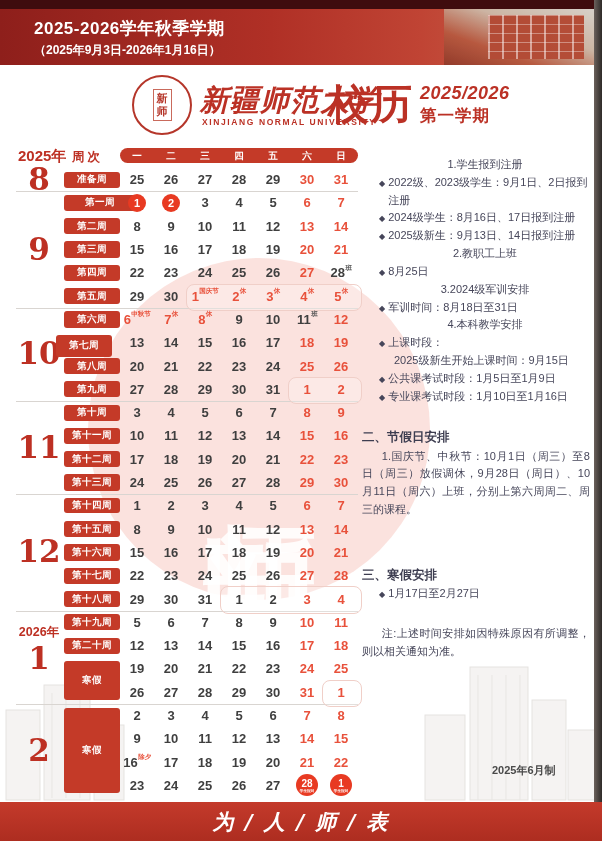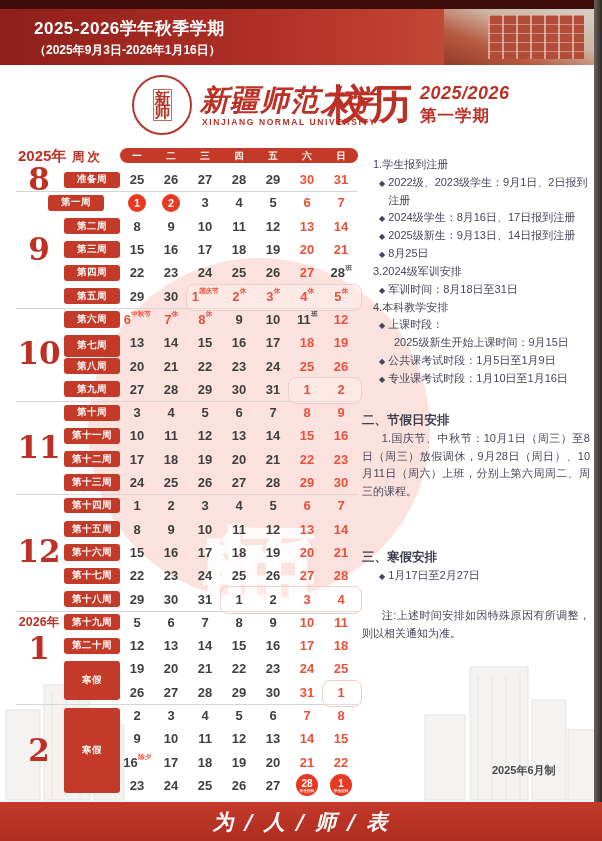--- a/index.html
+++ b/index.html
@@ -19,21 +19,21 @@
   .banner-photo .bldg-block{position:absolute;right:10px;top:6px;width:96px;height:44px;background:#b24b35;
     background-image:repeating-linear-gradient(to right,rgba(255,255,255,.55) 0 2px,transparent 2px 14px),
                      repeating-linear-gradient(to bottom,rgba(255,255,255,.4) 0 1px,transparent 1px 9px);}
   .banner-title{position:absolute;left:34px;top:8px;color:#fff;font-size:17px;font-weight:700;letter-spacing:.5px;}
   .banner-sub{position:absolute;left:34px;top:33px;color:#fff;font-size:12px;font-weight:600;}
 
   
   .logo-row{position:absolute;left:0;top:65px;width:602px;height:80px;background:#fff;z-index:4;}
   .seal{position:absolute;left:132px;top:10px;width:56px;height:56px;border:2px solid #b5362a;border-radius:50%;
     display:flex;align-items:center;justify-content:center;}
-  .seal-inner{width:15px;font-size:16px;line-height:13px;font-weight:700;color:#b5362a;word-break:break-all;
+  .seal-inner{width:15px;font-size:11px;line-height:13px;font-weight:700;color:#b5362a;word-break:break-all;
     text-align:center;font-family:"DejaVu Serif",serif;border:1px solid #c96a5c;padding:2px 1px;}
   .uni-cn{position:absolute;left:200px;top:16px;color:#bb3125;font-size:29px;font-weight:700;
     font-family:"DejaVu Serif",serif;letter-spacing:1px;font-style:italic;}
   .uni-en{position:absolute;left:202px;top:52px;color:#bb3125;font-size:8.5px;font-weight:700;letter-spacing:1.6px;}
   .cal-word{position:absolute;left:328px;top:12px;color:#bb3125;font-size:41px;font-weight:900;letter-spacing:2px;}
   .yr-stack{position:absolute;left:420px;top:18px;color:#bb3125;}
   .yr-top{font-size:18px;font-weight:900;font-style:italic;letter-spacing:.5px;}
   .yr-bot{font-size:16.5px;font-weight:900;margin-top:1px;letter-spacing:1px;}
 
   
@@ -66,21 +66,21 @@
   .circle.small{width:18px;height:18px;font-size:11px;font-weight:700;}
   .circle.big{width:22px;height:22px;}
   .circle.big .num{font-size:10px;font-weight:700;line-height:9px;margin-top:2px;}
   .circle.big .sub{font-size:5px;line-height:5px;transform:scale(.72);white-space:nowrap;}
   .sep{position:absolute;height:1px;background:#d9d5d1;left:0;width:342px;}
   .mbox{position:absolute;border:1px solid #f0cfc8;border-radius:8px;background:rgba(255,255,255,.25);}
 
   
   .notes{position:absolute;left:362px;top:156px;width:228px;z-index:2;color:#46465a;font-size:11px;line-height:1.62;}
   .nh{font-weight:800;font-size:12.5px;color:#3d3d50;}
-  .nl1{margin-left:11px;}
+  .nl1{margin-left:18px;text-align:center;}
   .nd{margin-left:17px;display:flex;align-items:flex-start;}
   .nd .diamond{font-size:8px;margin:4px 3px 0 0;flex:0 0 auto;}
   .nind{margin-left:32px;}
   .np,.nnote{text-indent:1.8em;text-align:justify;}
   .made{position:absolute;left:492px;top:763px;font-size:11px;color:#4a4a4a;z-index:3;font-weight:600;}
 
   
   .footer{position:absolute;left:0;top:802px;width:602px;height:39px;z-index:10;
     background:linear-gradient(#c43a2b,#ad2d20);display:flex;align-items:center;justify-content:center;gap:64px;}
   .motto{color:#fff;font-family:"DejaVu Serif",serif;font-size:21px;font-weight:700;letter-spacing:2px;
@@ -165,21 +165,21 @@
       </div>
       <div class="month-label" style="left: 0px; top: 160.8px; width: 46px; height: 93.2px;">
         <div class="month-num">10</div>
       </div>
       <div class="month-label" style="left: 0px; top: 254px; width: 46px; height: 93.2px;">
         <div class="month-num">11</div>
       </div>
       <div class="month-label" style="left: 0px; top: 347.2px; width: 46px; height: 116.5px;">
         <div class="month-num">12</div>
       </div>
-      <div class="month-label" style="left: 0px; top: 445px; width: 46px; height: 93.2px;">
+      <div class="month-label" style="left: 0px; top: 455px; width: 46px; height: 93.2px;">
         <div class="month-pre">2026年</div>
         <div class="month-num">1</div>
       </div>
       <div class="month-label" style="left: 0px; top: 556.9px; width: 46px; height: 93.2px;">
         <div class="month-num">2</div>
       </div>
       <div class="week-pill" style="left: 48px; top: 24.5px; width: 56px; height: 16.3px;">准备周</div>
       <div class="day" style="left: 104px; top: 21px; width: 34px; height: 23.3px;">
         <span>25</span>
       </div>
@@ -194,21 +194,21 @@
       </div>
       <div class="day" style="left: 240px; top: 21px; width: 34px; height: 23.3px;">
         <span>29</span>
       </div>
       <div class="day red" style="left: 274px; top: 21px; width: 34px; height: 23.3px;">
         <span>30</span>
       </div>
       <div class="day red" style="left: 308px; top: 21px; width: 34px; height: 23.3px;">
         <span>31</span>
       </div>
-      <div class="week-pill" style="left: 32px; top: 47.8px; width: 56px; height: 16.3px;">第一周</div>
+      <div class="week-pill" style="left: 48px; top: 47.8px; width: 72px; height: 16.3px;">第一周</div>
       <div class="day" style="left: 104px; top: 44.3px; width: 34px; height: 23.3px;">
         <div class="circle small">1</div>
       </div>
       <div class="day" style="left: 138px; top: 44.3px; width: 34px; height: 23.3px;">
         <div class="circle small">2</div>
       </div>
       <div class="day" style="left: 172px; top: 44.3px; width: 34px; height: 23.3px;">
         <span>3</span>
       </div>
       <div class="day" style="left: 206px; top: 44.3px; width: 34px; height: 23.3px;">
@@ -336,21 +336,21 @@
       <div class="day" style="left: 240px; top: 160.8px; width: 34px; height: 23.3px;">
         <span>10</span>
       </div>
       <div class="day" style="left: 274px; top: 160.8px; width: 34px; height: 23.3px;">
         <span>11</span>
         <sup class="sup-dark">班</sup>
       </div>
       <div class="day red" style="left: 308px; top: 160.8px; width: 34px; height: 23.3px;">
         <span>12</span>
       </div>
-      <div class="week-pill" style="left: 48px; top: 187.6px; width: 56px; height: 22px;">第七周</div>
+      <div class="week-pill" style="left: 40px; top: 187.6px; width: 56px; height: 22px;">第七周</div>
       <div class="day" style="left: 104px; top: 184.1px; width: 34px; height: 23.3px;">
         <span>13</span>
       </div>
       <div class="day" style="left: 138px; top: 184.1px; width: 34px; height: 23.3px;">
         <span>14</span>
       </div>
       <div class="day" style="left: 172px; top: 184.1px; width: 34px; height: 23.3px;">
         <span>15</span>
       </div>
       <div class="day" style="left: 206px; top: 184.1px; width: 34px; height: 23.3px;">
@@ -795,20 +795,21 @@
         <span>2022级、2023级学生：9月1日、2日报到注册</span>
       </div>
       <div class="nd">
         <span class="diamond">◆</span>
         <span>2024级学生：8月16日、17日报到注册</span>
       </div>
       <div class="nd">
         <span class="diamond">◆</span>
         <span>2025级新生：9月13日、14日报到注册</span>
       </div>
+      <div class="nl1">2.教职工上班</div>
       <div class="nd">
         <span class="diamond">◆</span>
         <span>8月25日</span>
       </div>
       <div class="nl1">3.2024级军训安排</div>
       <div class="nd">
         <span class="diamond">◆</span>
         <span>军训时间：8月18日至31日</span>
       </div>
       <div class="nl1">4.本科教学安排</div>

